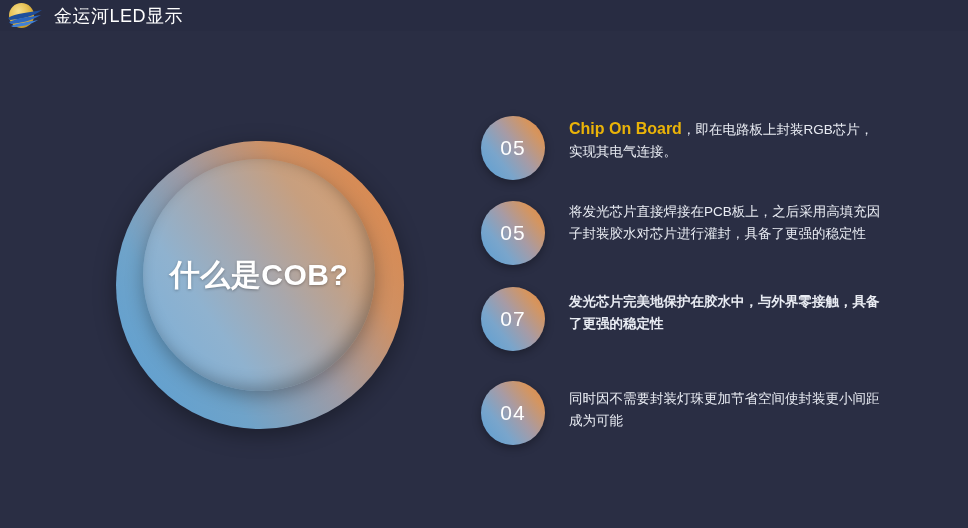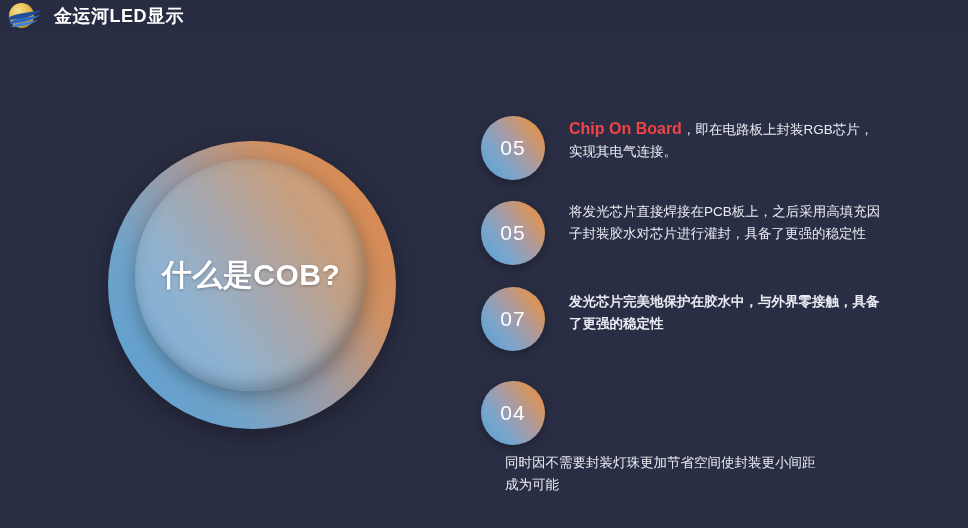--- a/index.html
+++ b/index.html
@@ -47,31 +47,31 @@
   .logo-waves {
     position: absolute;
     left: 0;
     top: 4px;
     width: 38px;
     height: 24px;
   }
   .logo-text {
     color: #ffffff;
     font-size: 18px;
-    font-weight: bold;
+    font-weight: normal;
     letter-spacing: 0.5px;
     white-space: nowrap;
     line-height: 1;
     margin-left: 6px;
   }
 
   
   .hero {
     position: absolute;
-    left: 108px;
+    left: 116px;
     top: 141px;
     width: 288px;
     height: 288px;
   }
   .hero-outer {
     position: absolute;
     left: 0;
     top: 0;
     width: 288px;
     height: 288px;
@@ -130,28 +130,28 @@
   }
   .item-text {
     margin-left: 24px;
     color: #e9ecf3;
     font-size: 13.5px;
     line-height: 22px;
     max-width: 312px;
     padding-top: 5px;
   }
   .accent {
-    color: #ef4444;
+    color: #eab308;
     font-weight: bold;
     font-size: 16px;
   }
   .item-1 { top: 0; }
   .item-2 { top: 85px; }
   .item-3 { top: 171px; }
-  .item-4 { top: 265px; flex-direction: column; }
+  .item-4 { top: 265px; }
   .item-1 .item-text { padding-top: 2px; }
   .item-2 .item-text { padding-top: 0px; }
   .item-3 .item-text { padding-top: 4px; font-weight: bold; }
   .item-4 .item-text { padding-top: 7px; }
 </style>
 </head>
 <body>
 
 <div class="header">
   <div class="logo-mark">

